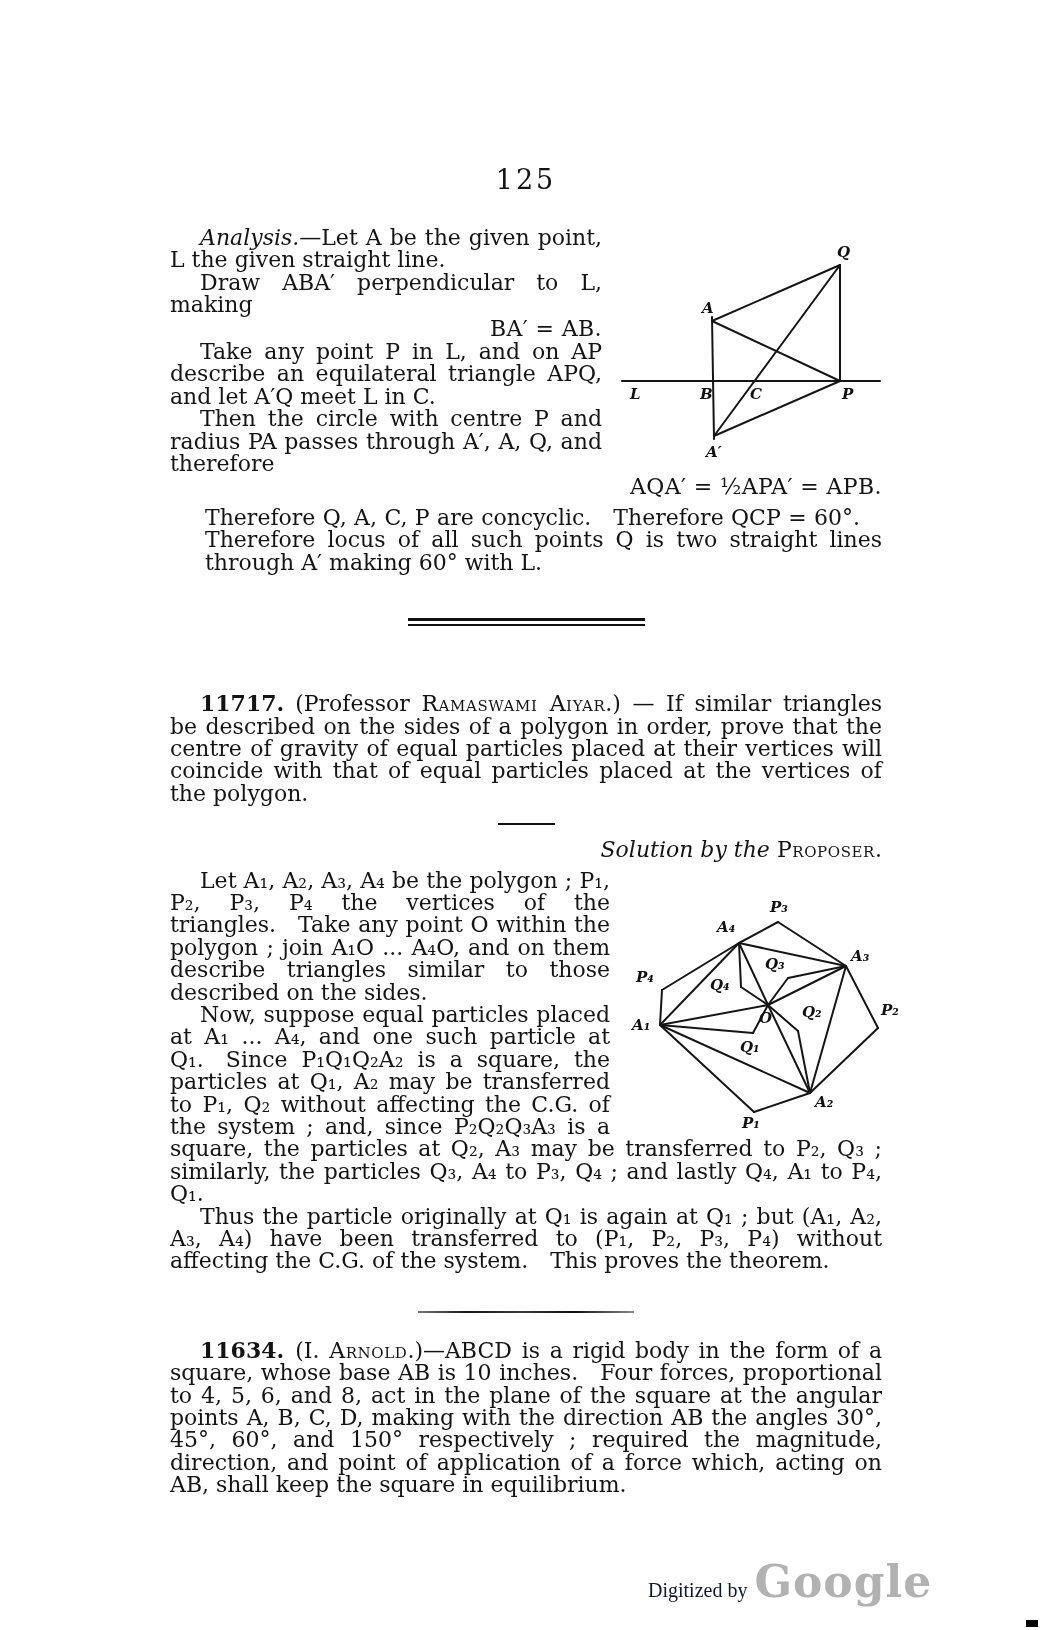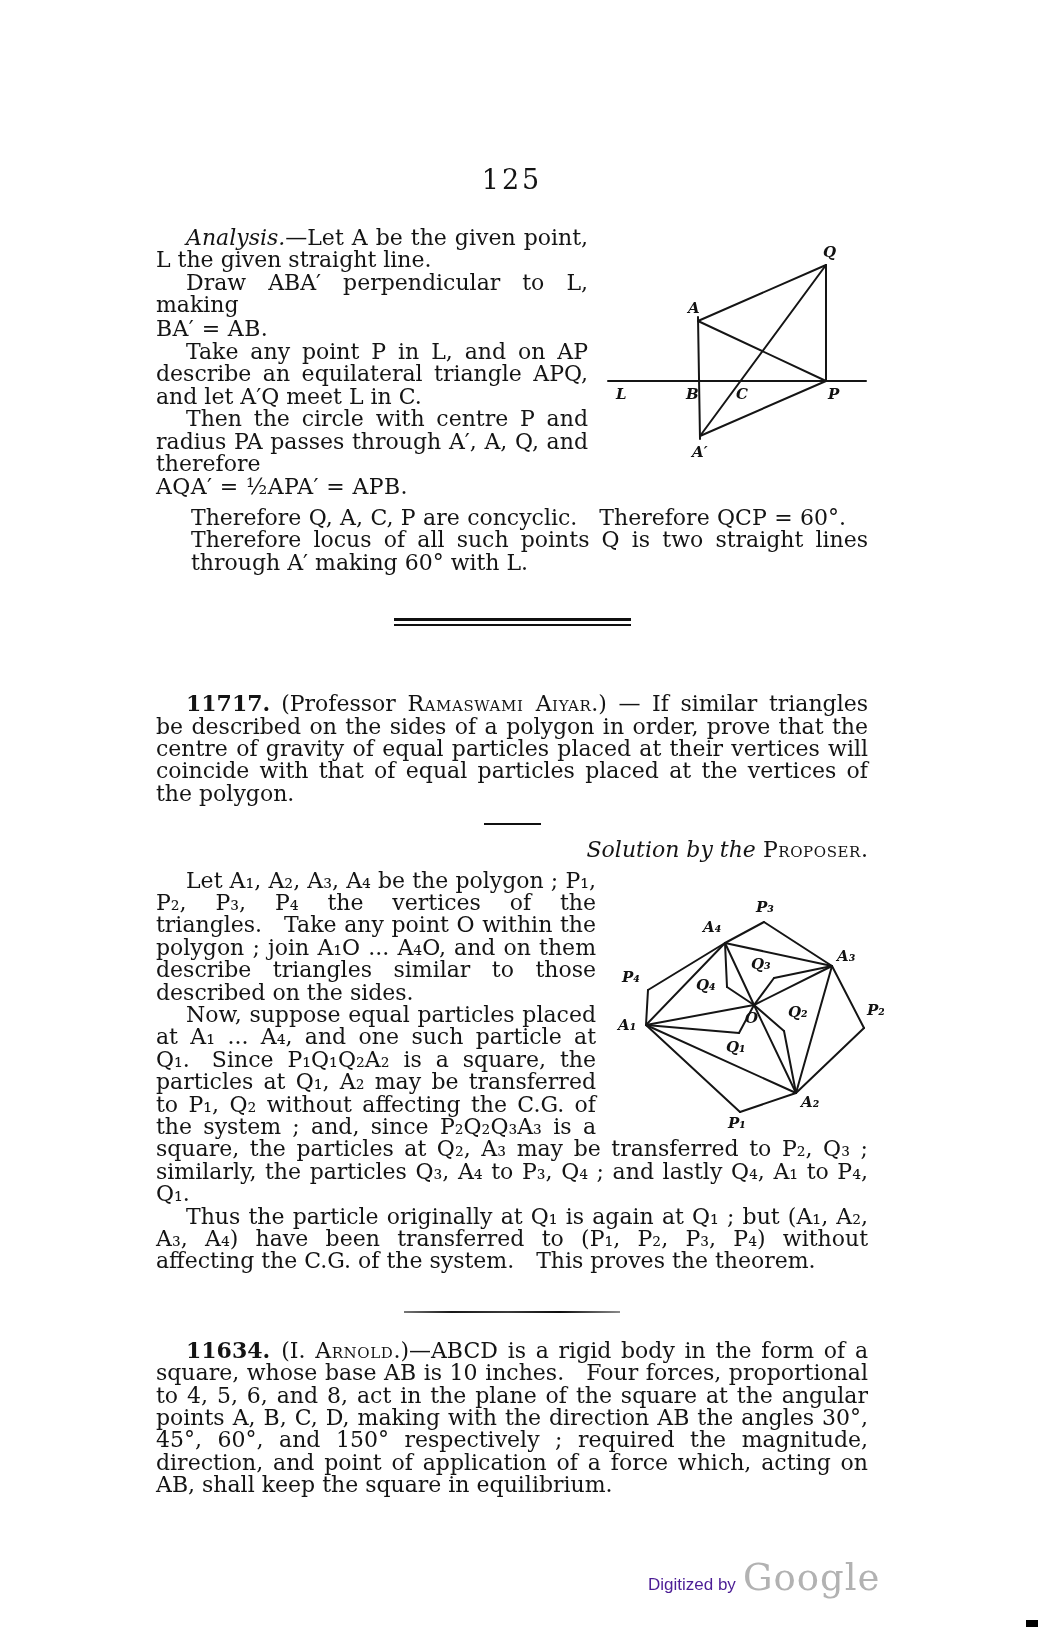--- a/index.html
+++ b/index.html
@@ -1,43 +1,43 @@
 <!DOCTYPE html>
 <html><head>
 <meta charset="utf-8">
 <style>
   html,body{margin:0;padding:0;background:#ffffff;}
   .page{
     position:relative;width:1040px;height:1630px;background:#ffffff;
     font-family:"DejaVu Serif", serif;color:#141414;overflow:hidden;
   }
-  .content{position:absolute;left:156px;top:0;width:712px;}
+  .content{position:absolute;left:170px;top:0;width:712px;}
   .page-number{margin-top:164px;text-align:center;font-size:27px;letter-spacing:3px;}
   .sec1{margin-top:32px;}
   .fig1{float:right;margin:4px 0 2px 8px;}
   .fig2{float:right;margin:2px -16px 4px 8px;}
   p{margin:0;text-align:justify;font-size:22px;line-height:22.4px;}
   .ind{text-indent:30px;}
-  .ctr{text-align:left;text-indent:0;}
+  .ctr{text-align:right;text-indent:0;}
   .formula{margin:1px 0;letter-spacing:0.4px;}
   .clearfull{clear:both;margin-top:8px;margin-left:35px;}
   .b{font-weight:bold;}
   .it{font-style:italic;}
   .sc{font-variant:small-caps;letter-spacing:0.6px;}
   .rule-double{width:237px;height:3px;margin:44px auto 0;border-top:3px solid #101010;border-bottom:2px solid #101010;}
   .sec11717{margin-top:66px;}
   .rule-short{width:57px;height:2px;background:#101010;margin:18px auto 0;}
   .sol-head{margin-top:14px;text-align:right;}
   .sol-sec{margin-top:8px;}
   .rule-smudge{width:216px;height:2px;margin:38px auto 0;
     background:linear-gradient(90deg,#777 0%,#181818 22%,#3a3a3a 48%,#0c0c0c 72%,#555 88%,#8a8a8a 100%);}
   .sec11634{margin-top:26px;}
   .watermark{position:absolute;left:648px;top:1556px;display:flex;align-items:baseline;gap:7px;}
-  .wm-prefix{font-family:Liberation Sans, sans-serif;font-size:17px;color:#4c1d95;}
-  .wm-logo{font-family:"DejaVu Serif", serif;font-size:37px;color:#b2b2b2;letter-spacing:1px;}
+  .wm-prefix{font-family:Liberation Serif, serif;font-size:20px;color:#0f172a;}
+  .wm-logo{font-family:"DejaVu Serif", serif;font-size:44px;color:#b2b2b2;letter-spacing:1px;font-weight:bold;}
   .corner-mark{position:absolute;left:1026px;top:1620px;width:12px;height:7px;background:#000;}
   svg .edge{stroke:#151515;stroke-width:2;fill:none;stroke-linecap:round;}
   svg .lbl{font-family:"DejaVu Serif", serif;font-style:italic;font-weight:bold;font-size:15px;fill:#111;}
 </style>
 </head>
 <body>
 
 <div class="page">
   <div class="content">
 

